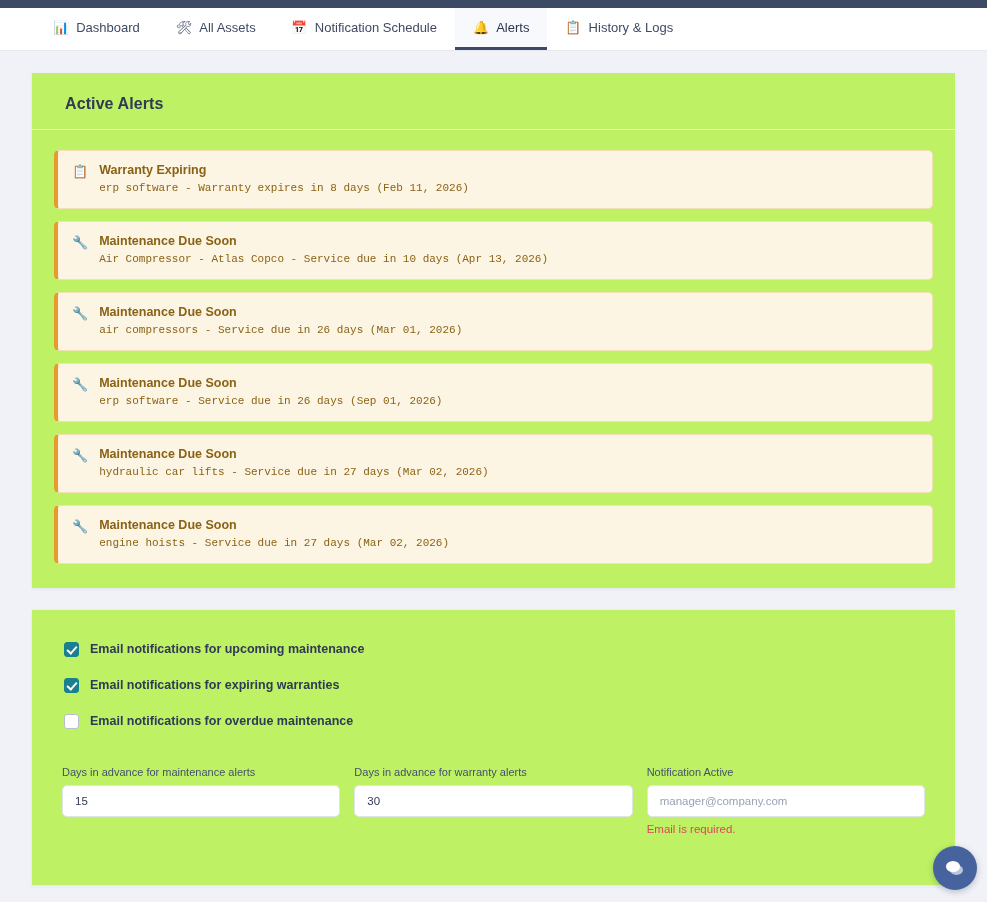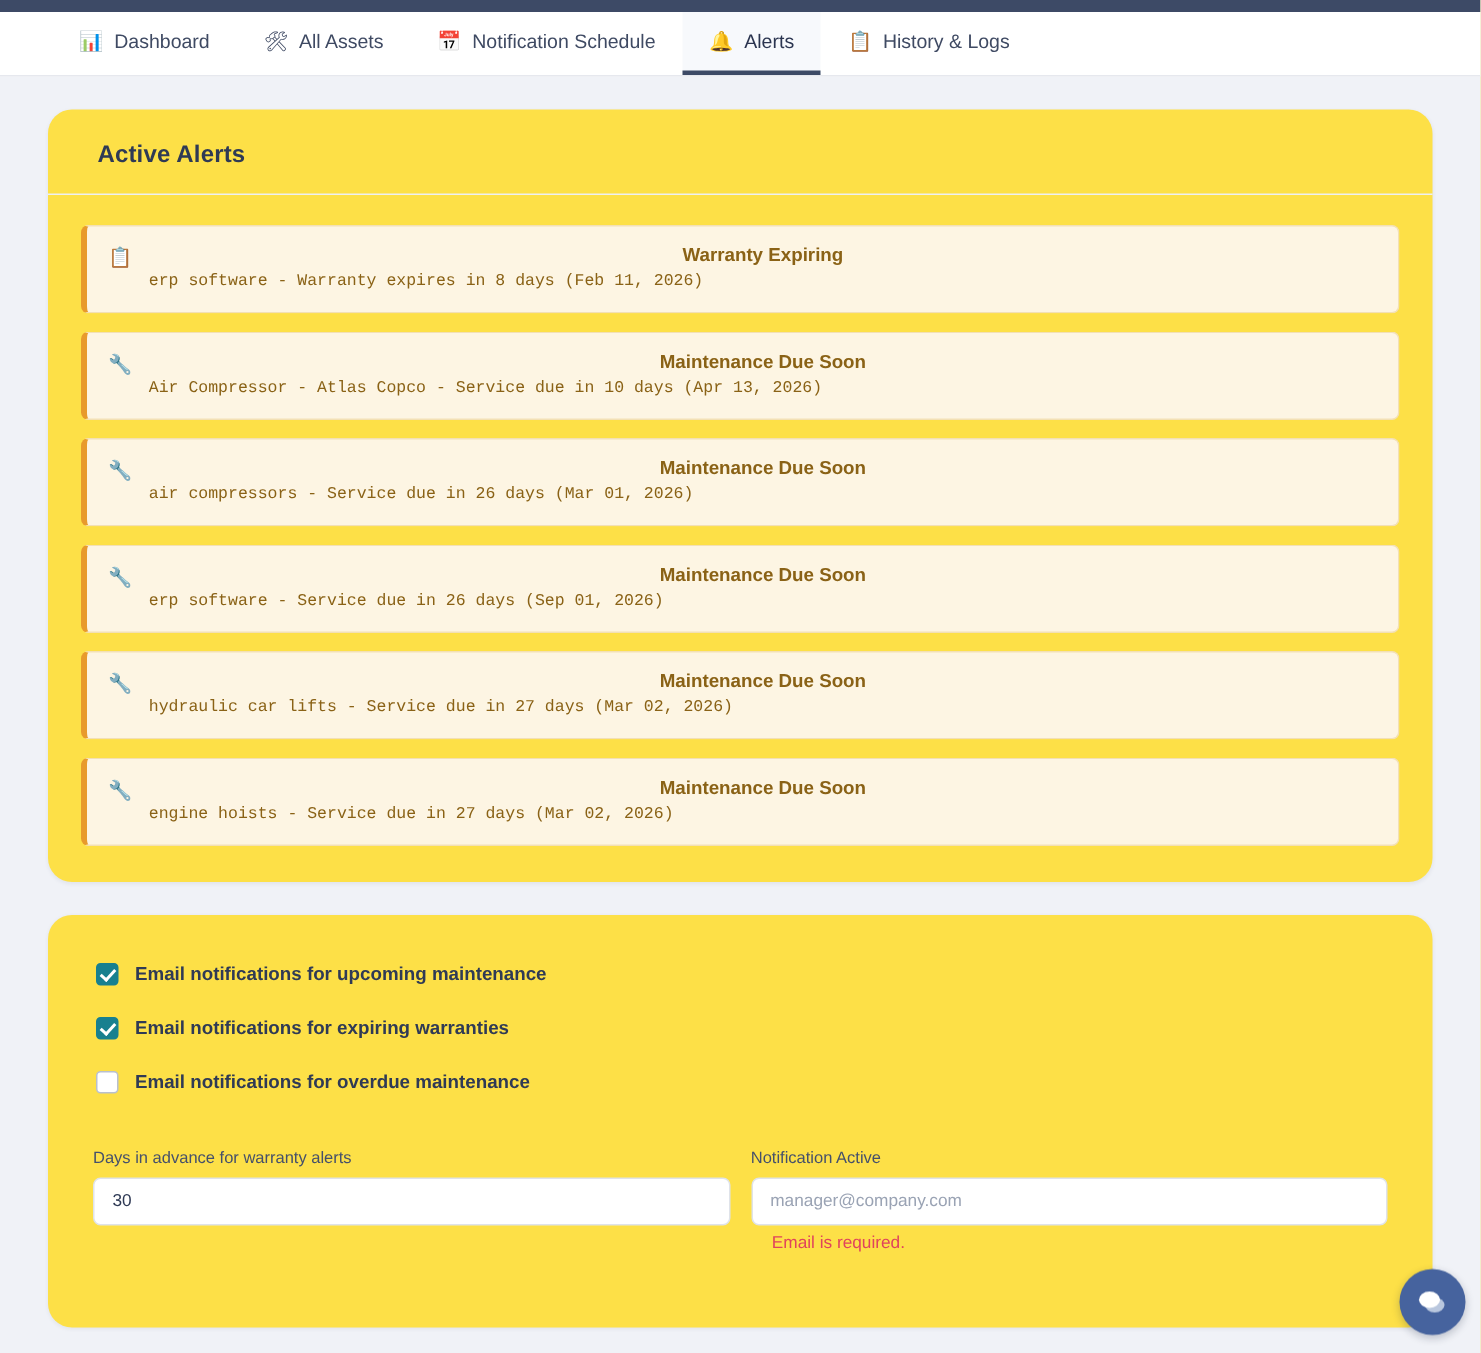--- a/index.html
+++ b/index.html
@@ -47,22 +47,22 @@
     color: #2b3550;
     font-weight: 400;
   }
 
   
   .page {
     padding: 22px 32px 0 32px;
   }
 
   .card {
-    background: #fde047;
-    border-radius: 16px;
+    background: #bef264;
+    border-radius: 0;
     box-shadow: 0 1px 3px rgba(30,40,70,0.07);
     margin-bottom: 22px;
   }
 
   .card-title {
     font-size: 16px;
     font-weight: bold;
     color: #2f3a55;
     padding: 22px 33px 16px 33px;
     border-bottom: 1px solid #eef0f4;
@@ -84,21 +84,20 @@
   }
   .alert:last-child { margin-bottom: 0; }
   .alert-icon { font-size: 13px; line-height: 17px; flex: 0 0 auto; padding-top: 1px; }
   .alert-text { flex: 1 1 auto; }
   .alert-title {
     font-size: 12.5px;
     font-weight: bold;
     color: #8a6216;
     margin-bottom: 3px;
     line-height: 16px;
-    text-align: center;
   }
   .alert-desc {
     font-size: 11px;
     color: #8a6216;
     line-height: 15px;
     font-family: Liberation Mono, monospace;
   }
 
   
   .checks { padding: 12px 0 4px 10px; }
@@ -159,21 +158,20 @@
     color: #2f3a55;
     font-family: "Liberation Sans", sans-serif;
     outline: none;
   }
   .field-input::placeholder { color: #9aa3b4; }
   .field-error {
     font-size: 11.5px;
     color: #e0435c;
     margin-top: 6px;
     display: block;
-    margin-left: 14px;
   }
 
   .actions {
     display: flex;
     justify-content: flex-end;
     padding: 22px 8px 4px 8px;
   }
 
   
   .chat-fab {
@@ -288,20 +286,24 @@
           <div class="checklabel">Email notifications for expiring warranties</div>
         </div>
         <div class="checkrow">
           <div class="cbox"></div>
           <div class="checklabel">Email notifications for overdue maintenance</div>
         </div>
       </div>
 
       <div class="fields">
         <div class="field">
+          <span class="field-label">Days in advance for maintenance alerts</span>
+          <input class="field-input" type="text" value="15" style="">
+        </div>
+        <div class="field">
           <span class="field-label">Days in advance for warranty alerts</span>
           <input class="field-input" type="text" value="30" style="">
         </div>
         <div class="field">
           <span class="field-label">Notification Active</span>
           <input class="field-input" type="text" placeholder="manager@company.com" style="">
           <span class="field-error">Email is required.</span>
         </div>
       </div>
 

